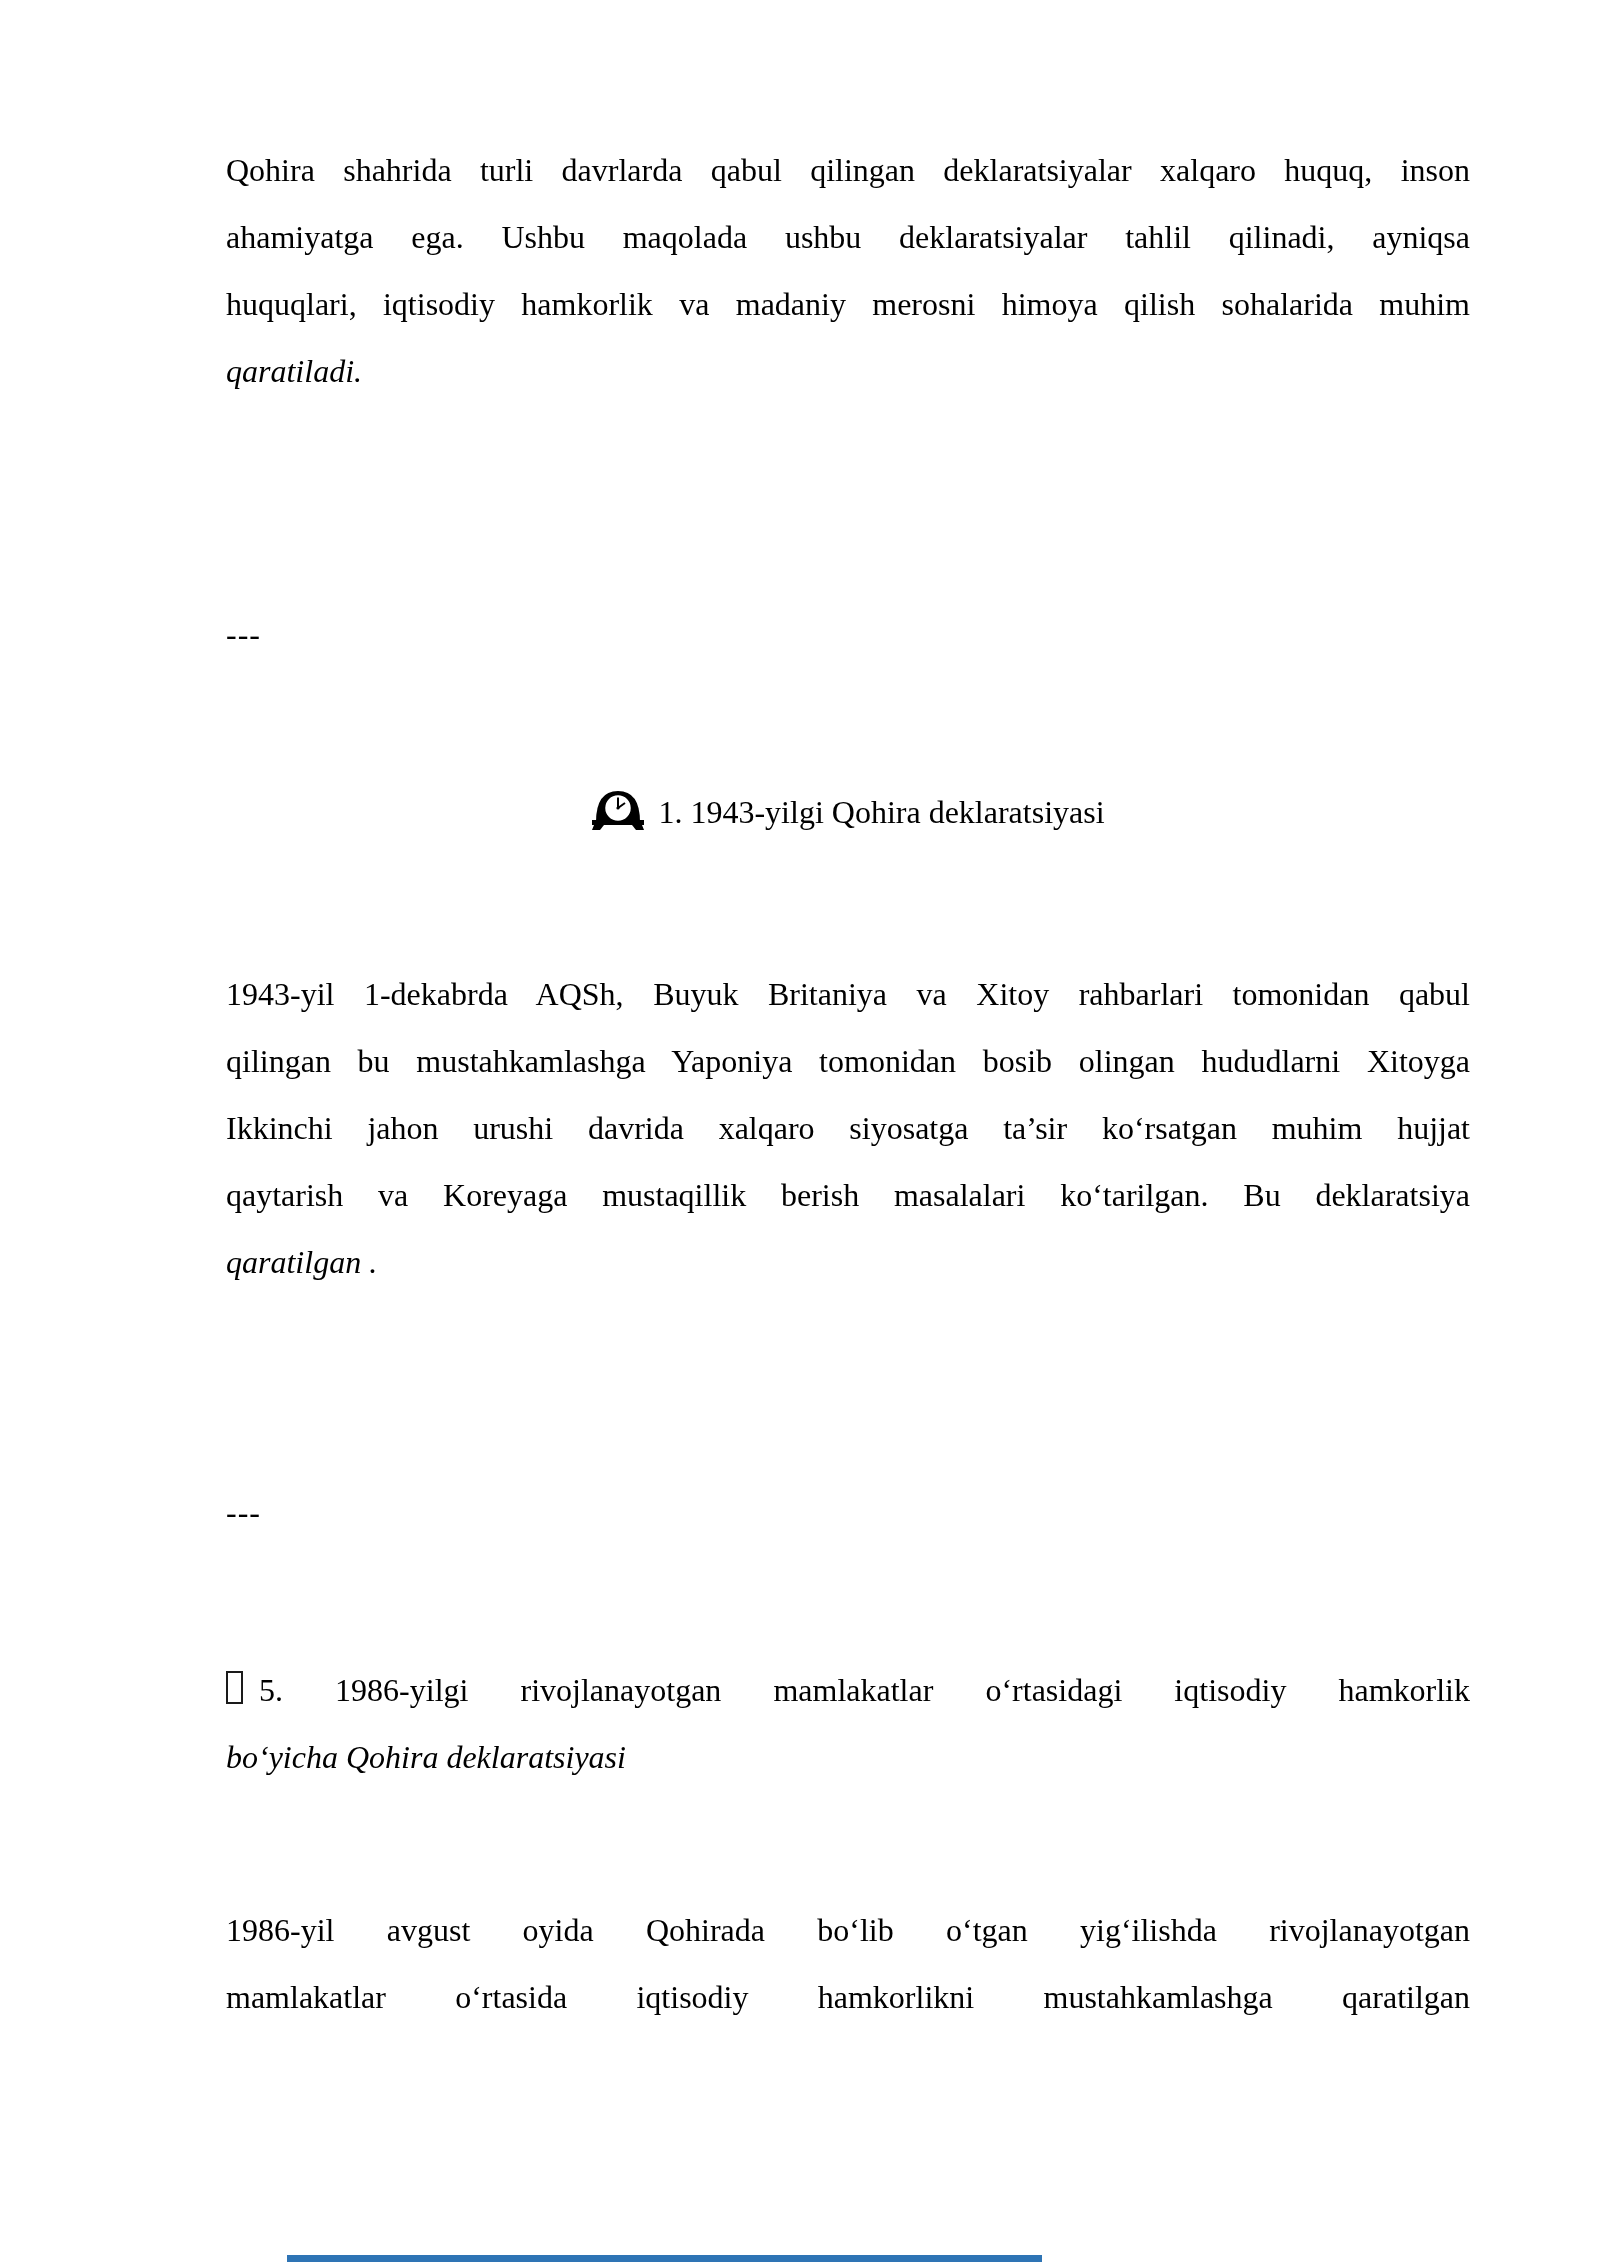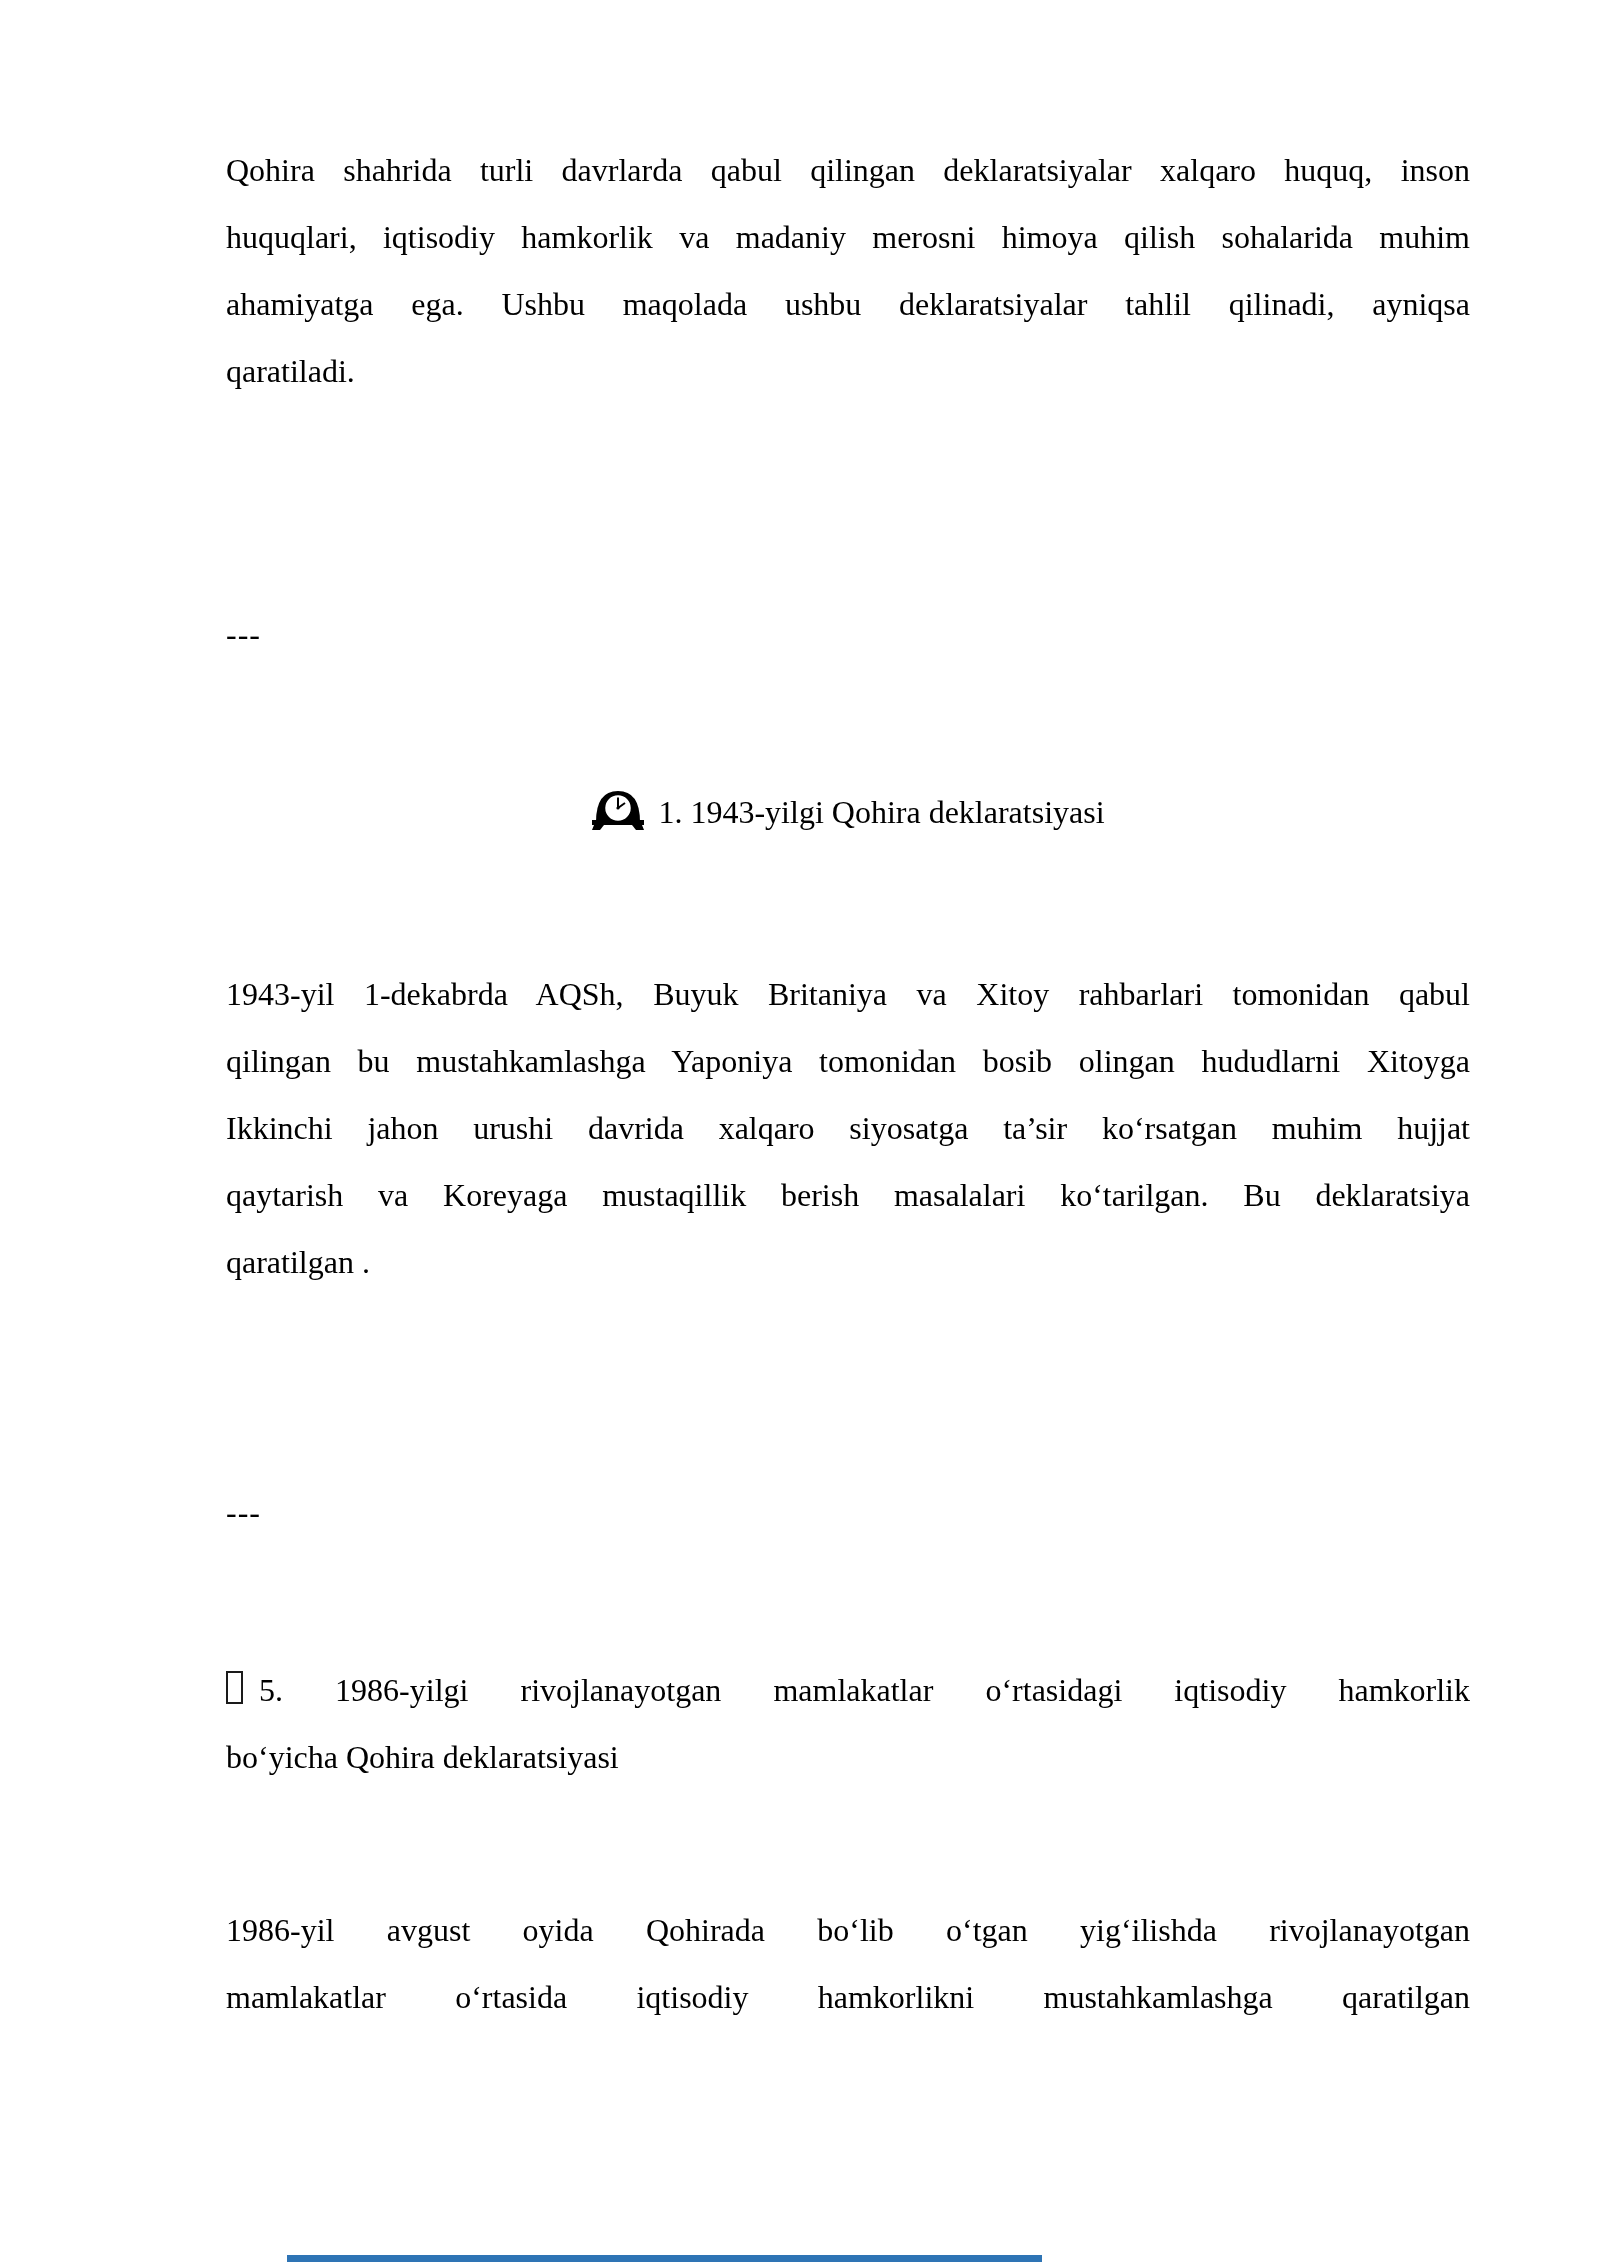--- a/index.html
+++ b/index.html
@@ -25,20 +25,21 @@
     width: 1244px;
   }
   .ln {
     text-align: justify;
     text-align-last: justify;
     white-space: normal;
     height: 67px;
   }
   .ln.last {
     text-align-last: left;
+    font-style: italic;
   }
   .sep {
     height: 67px;
     text-align: left;
     letter-spacing: 1px;
   }
   .sep1 { margin-top: 196px; }
   .h1 { margin-top: 111px; height: 67px; text-align: center; }
   .p2 { margin-top: 115px; }
   .sep2 { margin-top: 183px; }
@@ -67,22 +68,22 @@
   }
 </style>
 </head>
 <body>
 
 <div class="page">
   <div class="textcol">
 
     <div>
       <div class="ln">Qohira shahrida turli davrlarda qabul qilingan deklaratsiyalar xalqaro huquq, inson</div>
+      <div class="ln">ahamiyatga ega. Ushbu maqolada ushbu deklaratsiyalar tahlil qilinadi, ayniqsa</div>
       <div class="ln">huquqlari, iqtisodiy hamkorlik va madaniy merosni himoya qilish sohalarida muhim</div>
-      <div class="ln">ahamiyatga ega. Ushbu maqolada ushbu deklaratsiyalar tahlil qilinadi, ayniqsa</div>
       <div class="ln last">qaratiladi.</div>
     </div>
 
     <div class="sep sep1">---</div>
 
     <div class="h1">
       <span class="clock-icon"><svg width="54" height="44" viewBox="0 0 54 44">
         <path d="M5 36 Q5 5 27 5 Q49 5 49 36 Z" fill="#000"></path>
         <rect x="1" y="34" width="52" height="5" fill="#000"></rect>
         <path d="M3 39 L13 39 L9 44 L1 44 Z" fill="#000"></path>

